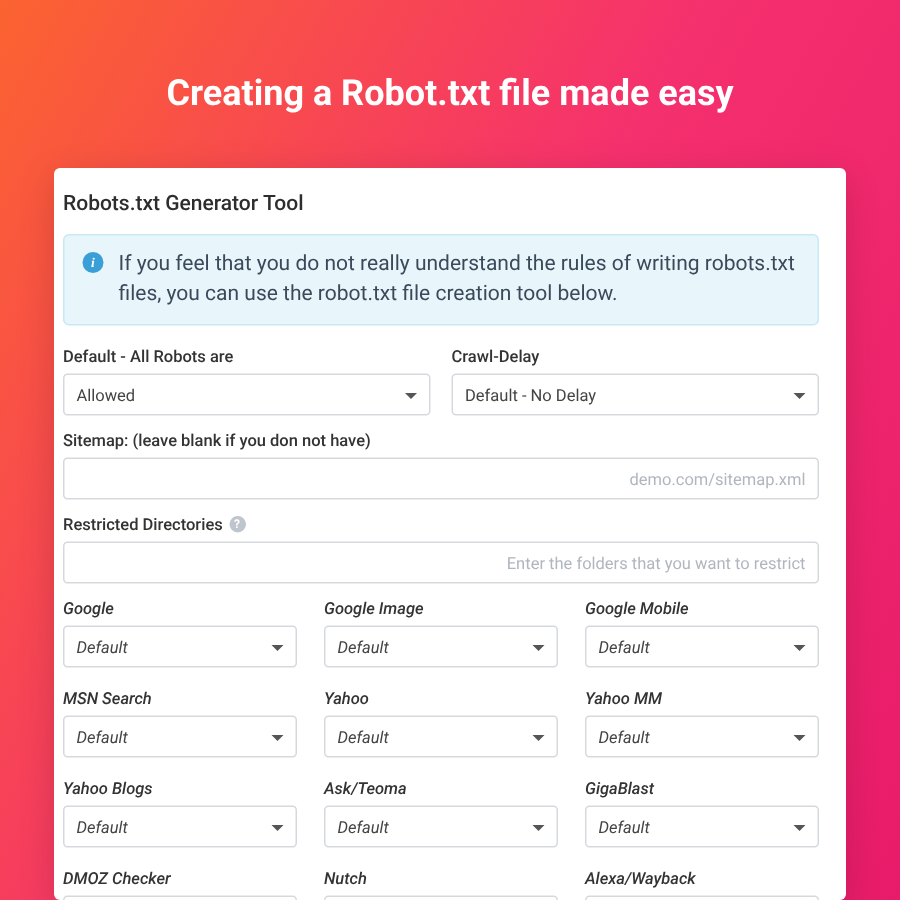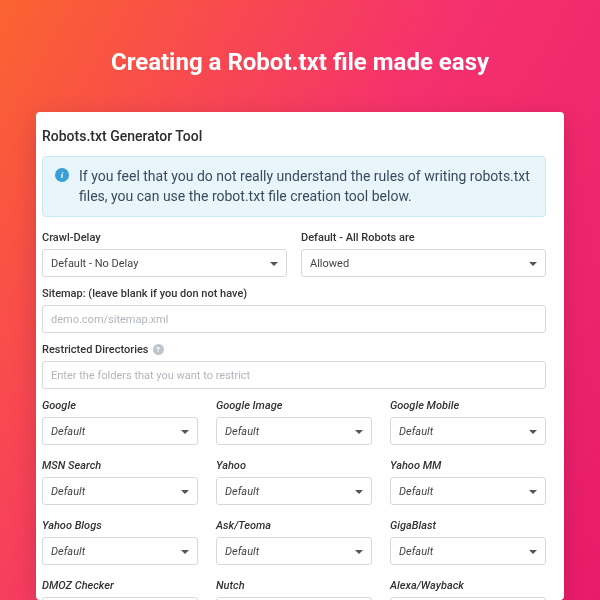--- a/index.html
+++ b/index.html
@@ -126,20 +126,21 @@
       height: 28px;
       border: 1px solid #d5d9de;
       border-radius: 3px;
       background: #fff;
       font-size: 11px;
       color: #b0b6be;
       padding: 0 8px;
       display: flex;
       align-items: center;
       cursor: text;
+      justify-content: flex-end;
     }
     .grid3 {
       display: grid;
       grid-template-columns: 1fr 1fr 1fr;
       gap: 14px 18px;
     }
     .grid3 .field { margin-bottom: 0; font-style: italic; }
   </style>
 </head>
 <body>
@@ -149,29 +150,29 @@
 <div class="card">
   <div class="card-title">Robots.txt Generator Tool</div>
 
   <div class="info-banner">
     <span class="info-icon">i</span>
     <span class="info-text">If you feel that you do not really understand the rules of writing robots.txt files, you can use the robot.txt file creation tool below.</span>
   </div>
 
   <div class="row">
     <div class="field">
+      <div class="field-label">Default - All Robots are</div>
+      <div class="select">
+        <span>Allowed</span>
+      </div>
+    </div>
+    <div class="field">
       <div class="field-label">Crawl-Delay</div>
       <div class="select">
         <span>Default - No Delay</span>
-      </div>
-    </div>
-    <div class="field">
-      <div class="field-label">Default - All Robots are</div>
-      <div class="select">
-        <span>Allowed</span>
       </div>
     </div>
   </div>
 
   <div class="row">
     <div class="field">
       <div class="field-label">Sitemap: (leave blank if you don not have)</div>
       <div class="text-input">
         <span>demo.com/sitemap.xml</span>
       </div>

